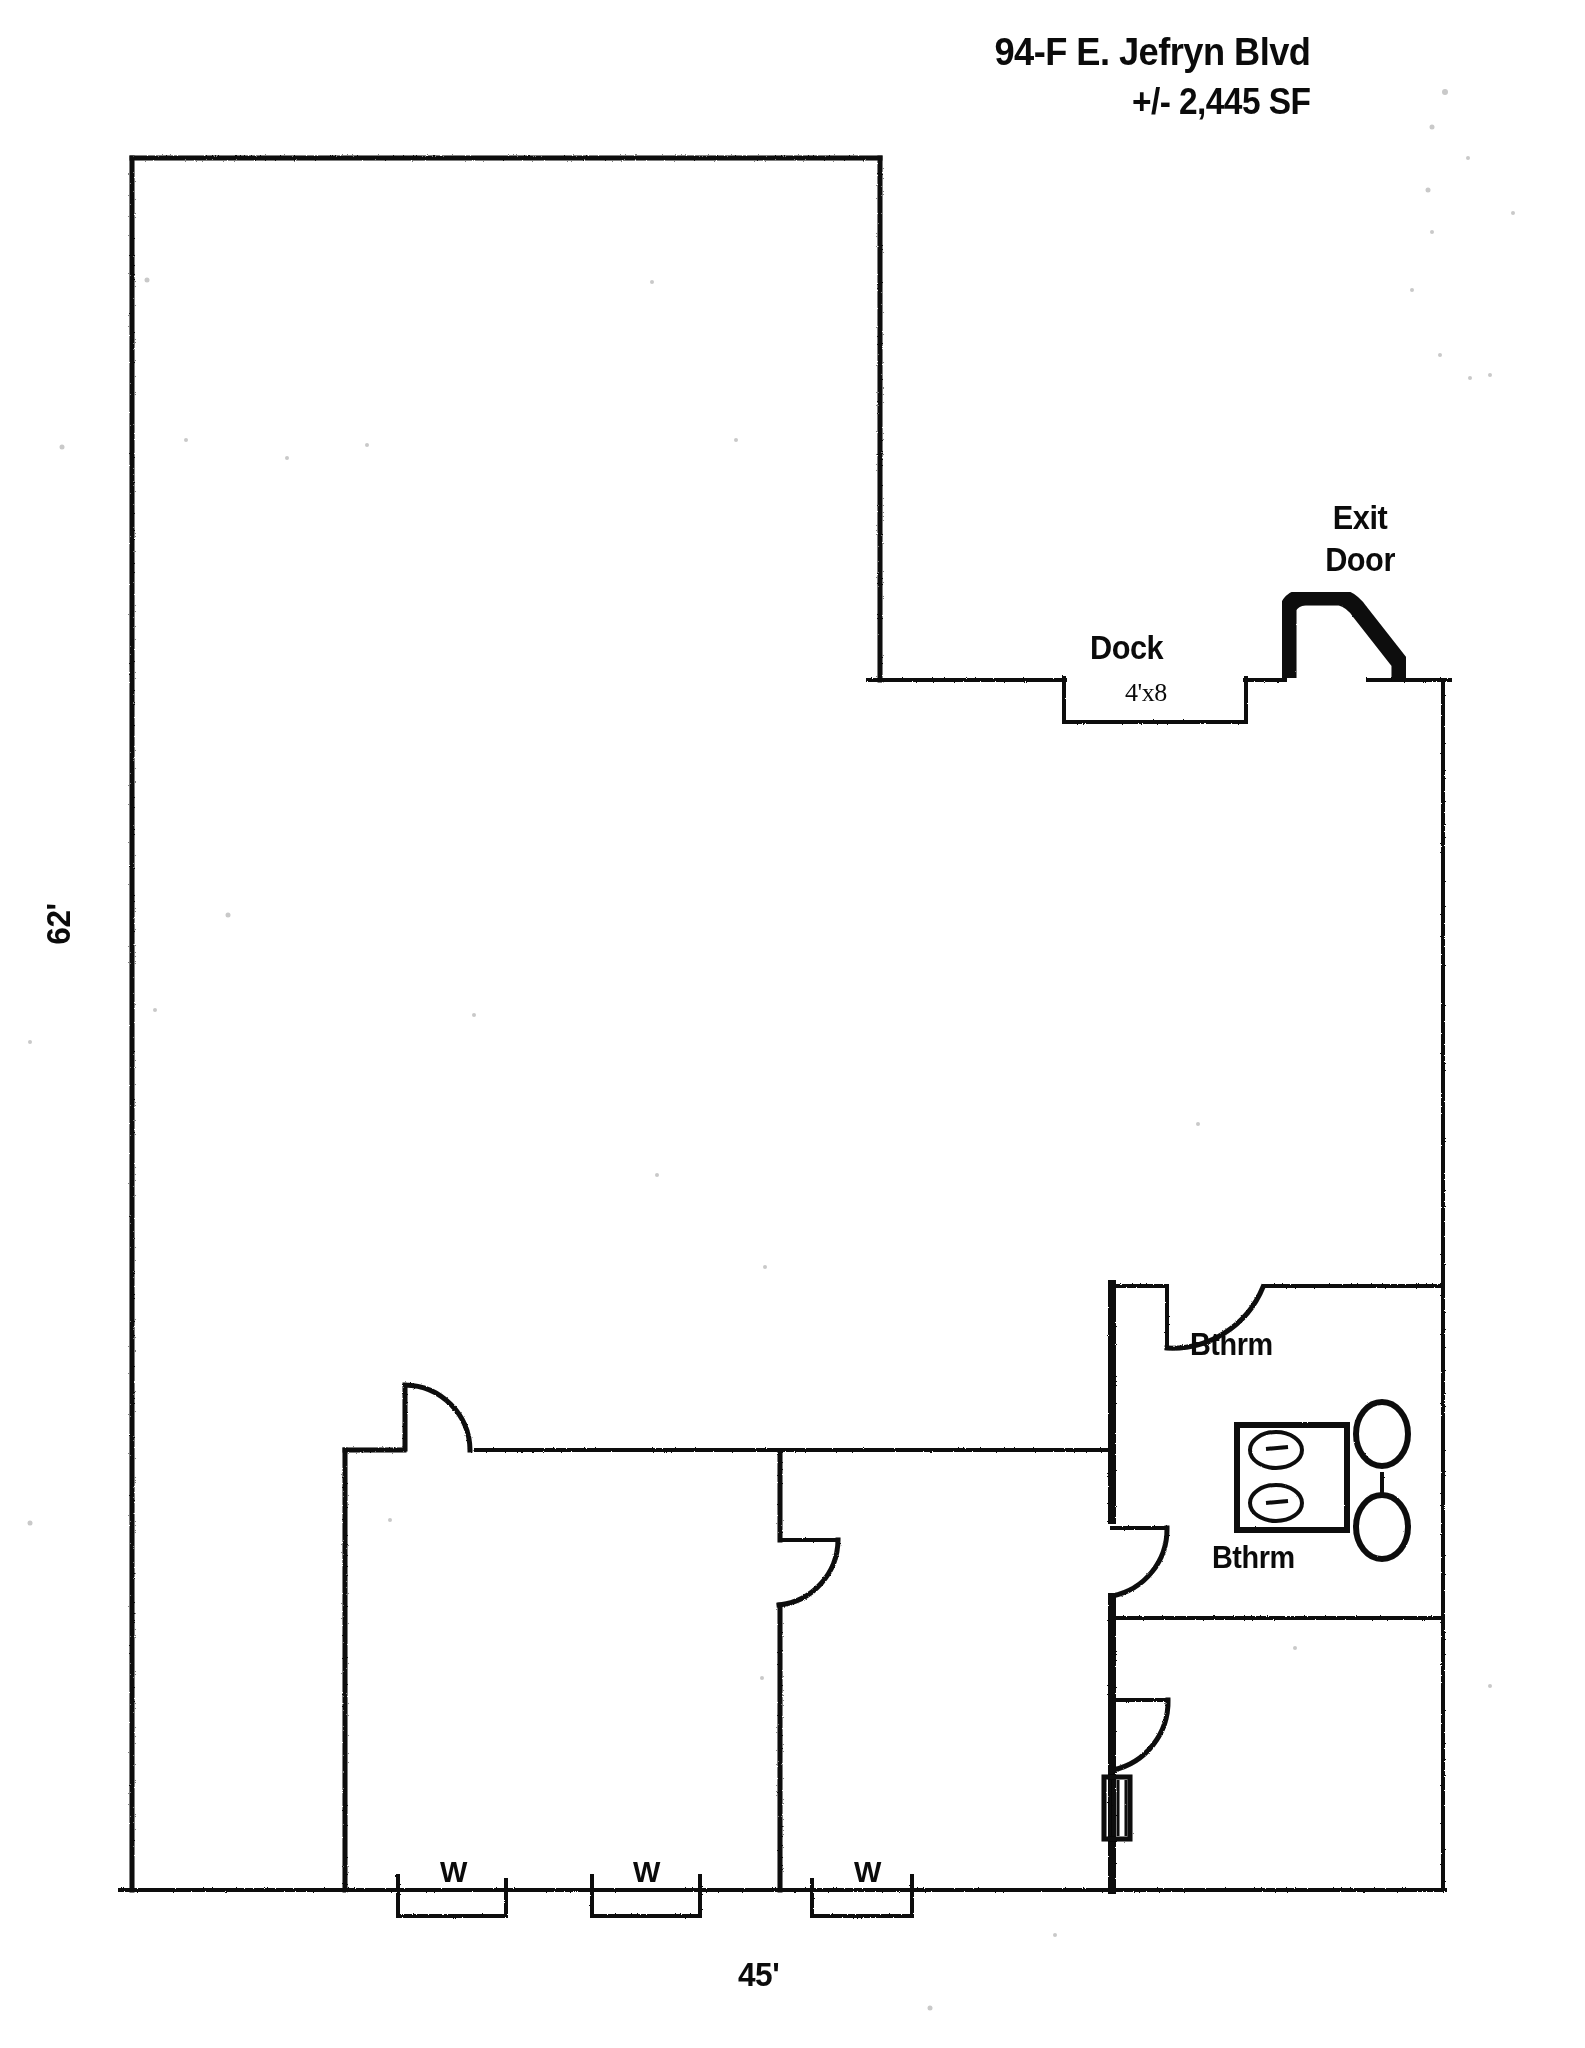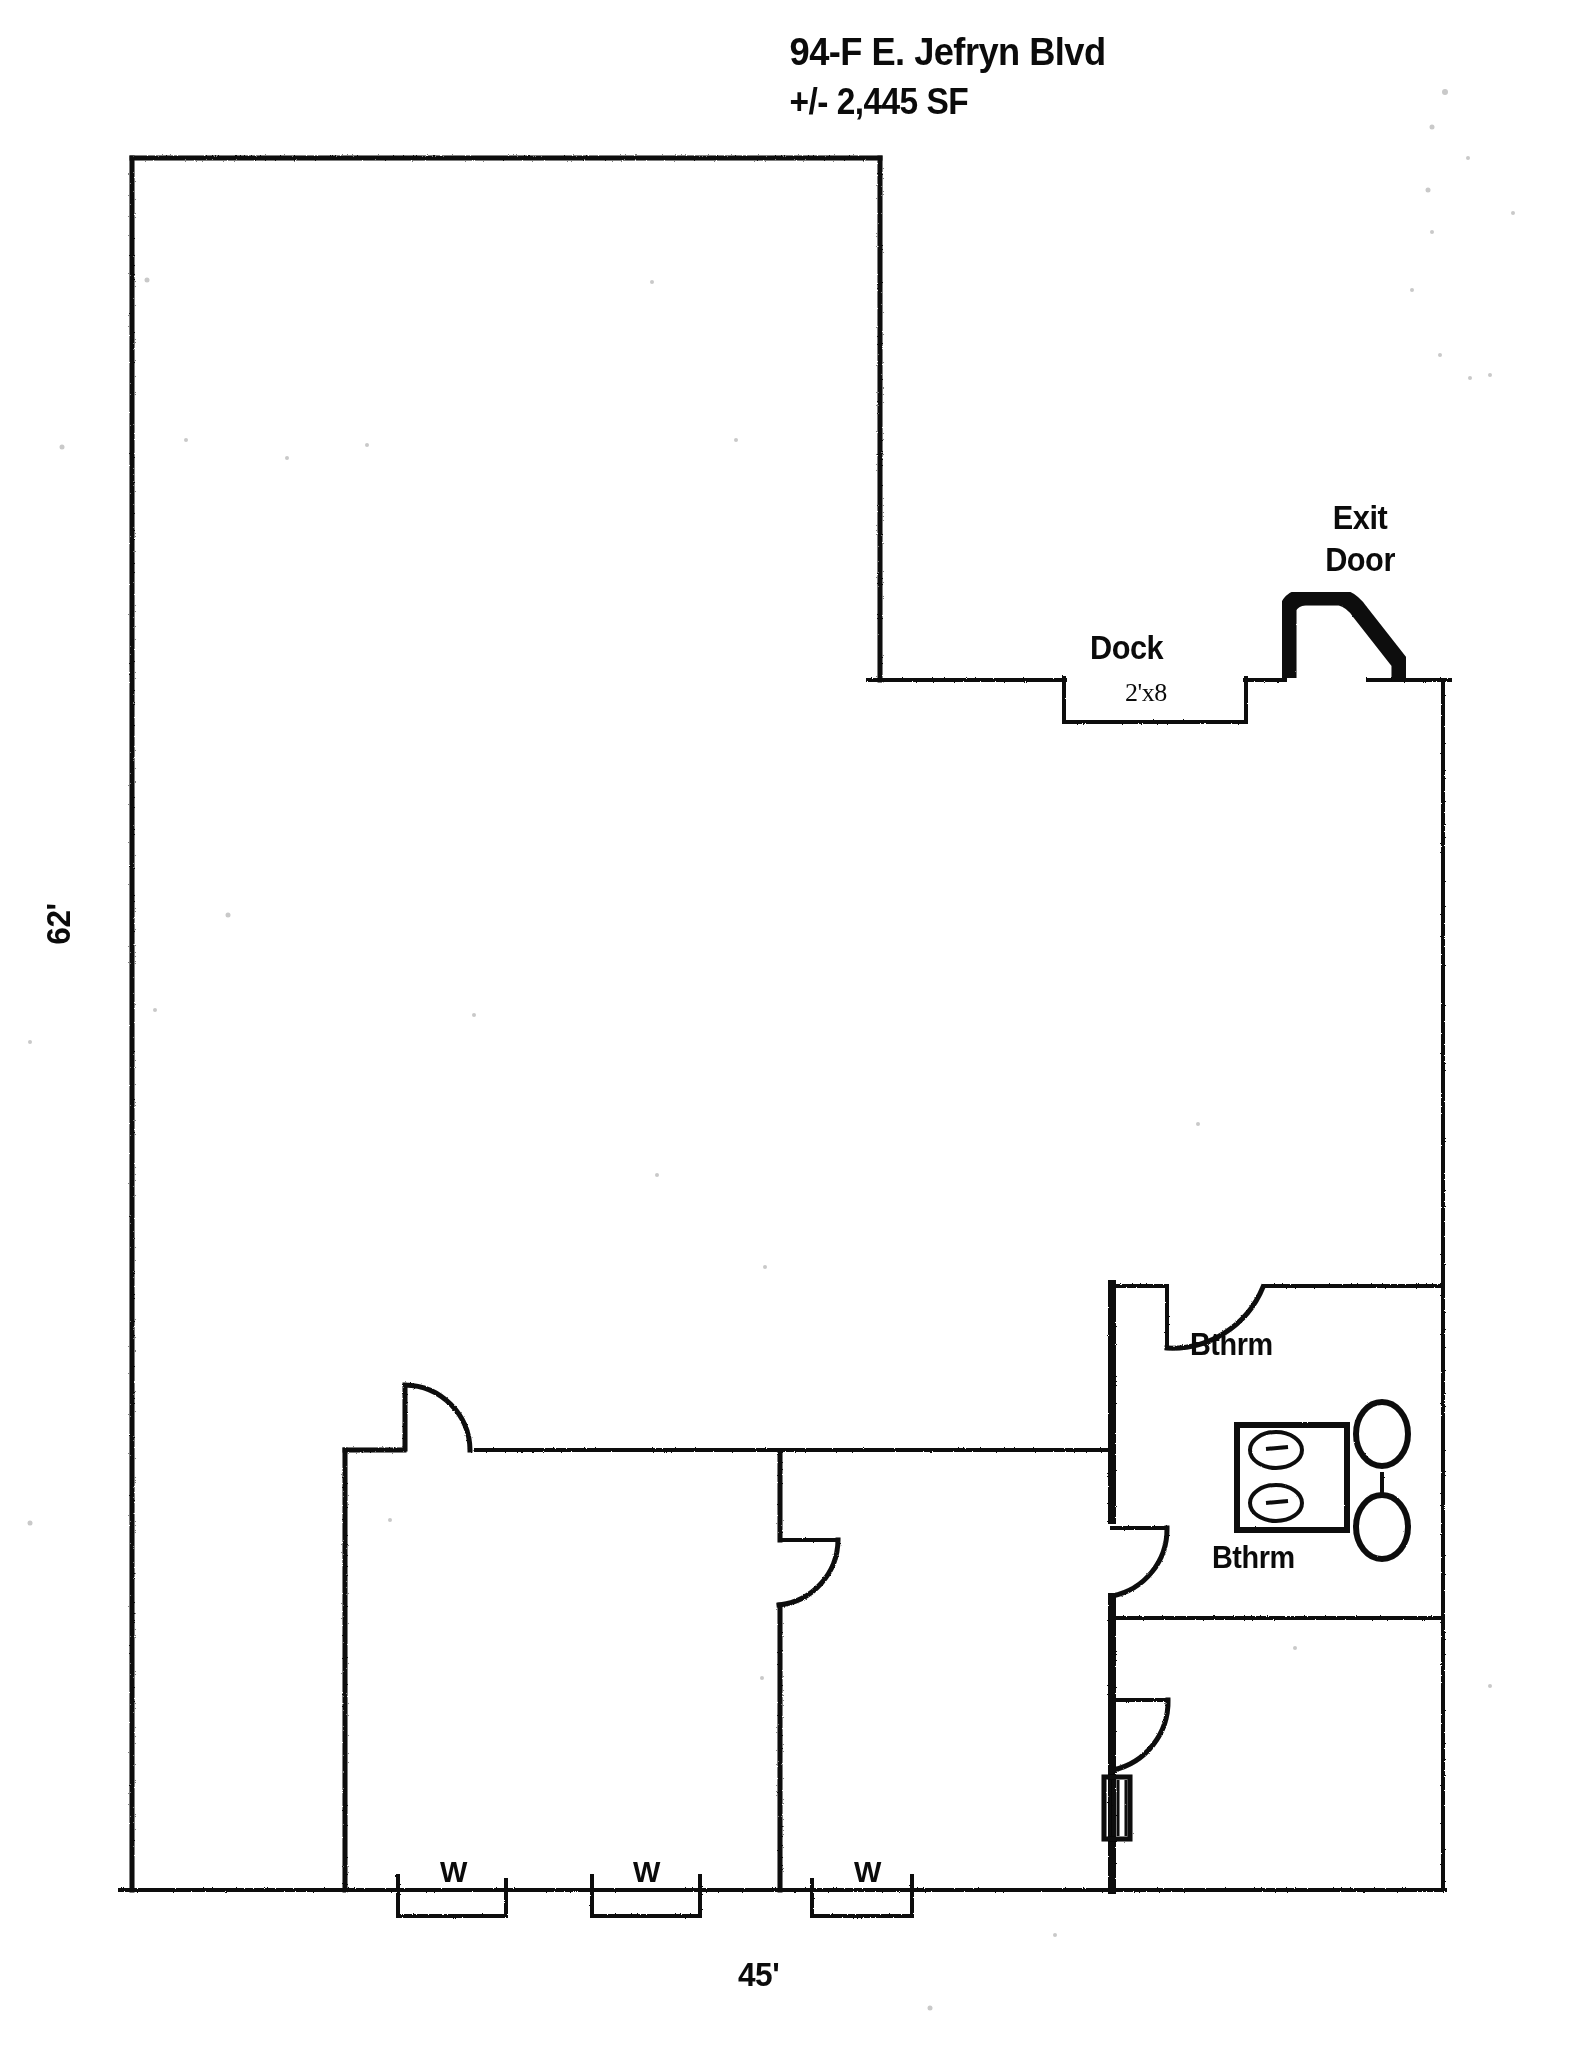--- a/index.html
+++ b/index.html
@@ -35,21 +35,21 @@
     font-family: "Liberation Sans", sans-serif;
     white-space: nowrap;
     letter-spacing: -0.5px;
     line-height: 1.12;
   }
   .title-block {
     position: absolute;
     left: 770px;
     top: 30px;
     width: 560px;
-    text-align: left;
+    text-align: right;
   }
   .title-line1 {
     font-size: 39px;
     font-weight: 700;
     color: #0b0b0b;
     letter-spacing: -0.6px;
     font-family: "Liberation Sans", sans-serif;
     transform: scaleX(0.93);
     transform-origin: center;
   }
@@ -273,21 +273,21 @@
     <div class="title-line1">94-F E. Jefryn Blvd</div>
     <div class="title-line2">+/- 2,445 SF</div>
   </div>
 
   <div class="lbl exit-door-label">
     <div class="l1">Exit</div>
     <div class="l2">Door</div>
   </div>
 
   <div class="lbl dock-label">Dock</div>
-  <div class="lbl dock-dim-label">2'x8</div>
+  <div class="lbl dock-dim-label">4'x8</div>
 
   <div class="lbl bthrm-label-1">Bthrm</div>
   <div class="lbl bthrm-label-2">Bthrm</div>
 
   <div class="lbl w-label w1">W</div>
   <div class="lbl w-label w2">W</div>
   <div class="lbl w-label w3">W</div>
 
   <div class="lbl dim-bottom">45'</div>
   <div class="lbl dim-left">62'</div>

